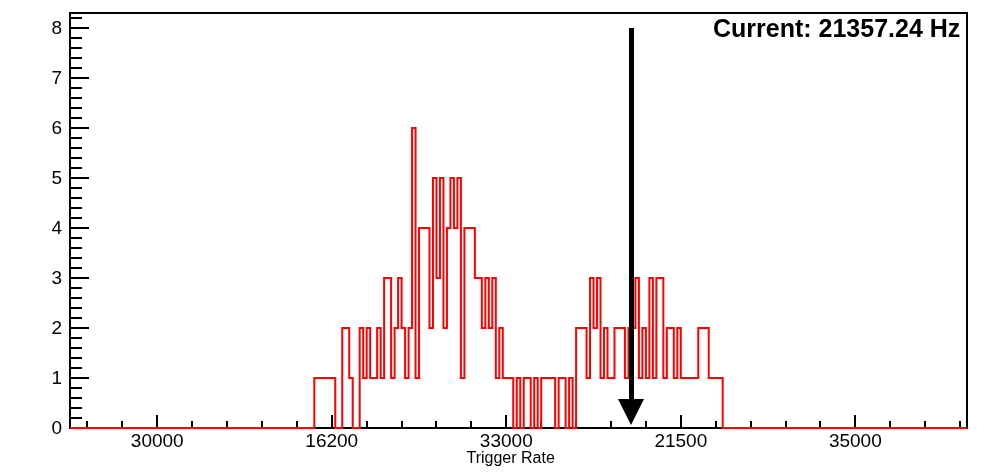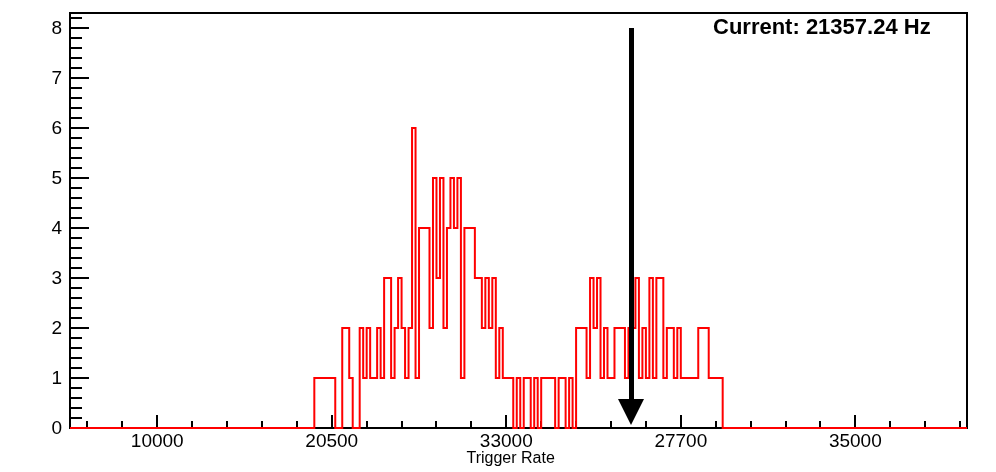--- a/index.html
+++ b/index.html
@@ -23,21 +23,21 @@
           font-size:19px;color:#000;font-family:"Liberation Sans",sans-serif;line-height:1;}
 
   #xaxis-title{position:absolute;top:449px;font-size:16px;color:#000;
                font-family:"Liberation Sans",sans-serif;white-space:nowrap;}
 
   #hist-svg{position:absolute;left:0;top:0;}
 
   #marker-line{position:absolute;background:#000;}
   #marker-arrowhead{position:absolute;width:0;height:0;}
 
-  #current-label{position:absolute;font-weight:bold;font-size:22px;color:#000;
+  #current-label{position:absolute;font-weight:bold;font-size:25px;color:#000;
                  font-family:"Liberation Sans",sans-serif;white-space:nowrap;}
 </style>
 </head>
 <body>
 
 <div id="root">
 
   <div id="frame-top"></div>
   <div id="frame-right"></div>
   <div id="axis-y-line"></div>
@@ -120,24 +120,24 @@
       <div class="xtick-minor" style="left: 714.7px;"></div>
       <div class="xtick-minor" style="left: 749.603px;"></div>
       <div class="xtick-minor" style="left: 784.506px;"></div>
       <div class="xtick-minor" style="left: 819.409px;"></div>
       <div class="xtick-major" style="left: 854.311px;"></div>
       <div class="xtick-minor" style="left: 889.214px;"></div>
       <div class="xtick-minor" style="left: 924.117px;"></div>
       <div class="xtick-minor" style="left: 959.019px;"></div>
     </div>
   <div id="x-labels">
-      <div class="xlabel" style="left: 157.257px;">10000</div>
-      <div class="xlabel" style="left: 331.77px;">20500</div>
+      <div class="xlabel" style="left: 157.257px;">30000</div>
+      <div class="xlabel" style="left: 331.77px;">16200</div>
       <div class="xlabel" style="left: 506.284px;">33000</div>
-      <div class="xlabel" style="left: 680.798px;">27700</div>
+      <div class="xlabel" style="left: 680.798px;">21500</div>
       <div class="xlabel" style="left: 855.311px;">35000</div>
     </div>
 
   <svg id="hist-svg" width="996" height="472">
     <polyline id="hist-path" fill="none" stroke="#ff0000" stroke-width="2" stroke-linejoin="miter" stroke-linecap="butt" points="70.00,428.00 314.32,428.00 314.32,378.00 317.81,378.00 317.81,378.00 321.30,378.00 321.30,378.00 324.79,378.00 324.79,378.00 328.28,378.00 328.28,378.00 331.77,378.00 331.77,378.00 335.26,378.00 335.26,428.00 338.75,428.00 338.75,428.00 342.24,428.00 342.24,328.00 345.73,328.00 345.73,328.00 349.22,328.00 349.22,378.00 352.71,378.00 352.71,428.00 356.20,428.00 356.20,428.00 359.69,428.00 359.69,328.00 363.18,328.00 363.18,378.00 366.67,378.00 366.67,328.00 370.16,328.00 370.16,378.00 373.65,378.00 373.65,378.00 377.14,378.00 377.14,328.00 380.63,328.00 380.63,378.00 384.12,378.00 384.12,278.00 387.61,278.00 387.61,278.00 391.11,278.00 391.11,378.00 394.60,378.00 394.60,328.00 398.09,328.00 398.09,278.00 401.58,278.00 401.58,328.00 405.07,328.00 405.07,378.00 408.56,378.00 408.56,328.00 412.05,328.00 412.05,128.00 415.54,128.00 415.54,378.00 419.03,378.00 419.03,228.00 422.52,228.00 422.52,228.00 426.01,228.00 426.01,228.00 429.50,228.00 429.50,328.00 432.99,328.00 432.99,178.00 436.48,178.00 436.48,278.00 439.97,278.00 439.97,178.00 443.46,178.00 443.46,328.00 446.95,328.00 446.95,228.00 450.44,228.00 450.44,178.00 453.93,178.00 453.93,228.00 457.42,228.00 457.42,178.00 460.91,178.00 460.91,378.00 464.40,378.00 464.40,228.00 467.89,228.00 467.89,228.00 471.38,228.00 471.38,228.00 474.87,228.00 474.87,278.00 478.36,278.00 478.36,278.00 481.85,278.00 481.85,328.00 485.34,328.00 485.34,278.00 488.83,278.00 488.83,328.00 492.32,328.00 492.32,278.00 495.81,278.00 495.81,378.00 499.30,378.00 499.30,328.00 502.79,328.00 502.79,378.00 506.28,378.00 506.28,378.00 509.77,378.00 509.77,378.00 513.26,378.00 513.26,428.00 516.75,428.00 516.75,378.00 520.25,378.00 520.25,428.00 523.74,428.00 523.74,378.00 527.23,378.00 527.23,378.00 530.72,378.00 530.72,428.00 534.21,428.00 534.21,378.00 537.70,378.00 537.70,428.00 541.19,428.00 541.19,378.00 544.68,378.00 544.68,378.00 548.17,378.00 548.17,378.00 551.66,378.00 551.66,378.00 555.15,378.00 555.15,428.00 558.64,428.00 558.64,378.00 562.13,378.00 562.13,378.00 565.62,378.00 565.62,428.00 569.11,428.00 569.11,378.00 572.60,378.00 572.60,428.00 576.09,428.00 576.09,328.00 579.58,328.00 579.58,328.00 583.07,328.00 583.07,328.00 586.56,328.00 586.56,378.00 590.05,378.00 590.05,278.00 593.54,278.00 593.54,328.00 597.03,328.00 597.03,278.00 600.52,278.00 600.52,378.00 604.01,378.00 604.01,328.00 607.50,328.00 607.50,378.00 610.99,378.00 610.99,378.00 614.48,378.00 614.48,328.00 617.97,328.00 617.97,328.00 621.46,328.00 621.46,328.00 624.95,328.00 624.95,378.00 628.44,378.00 628.44,328.00 631.93,328.00 631.93,328.00 635.42,328.00 635.42,278.00 638.91,278.00 638.91,378.00 642.40,378.00 642.40,328.00 645.89,328.00 645.89,378.00 649.39,378.00 649.39,278.00 652.88,278.00 652.88,378.00 656.37,378.00 656.37,278.00 659.86,278.00 659.86,278.00 663.35,278.00 663.35,378.00 666.84,378.00 666.84,328.00 670.33,328.00 670.33,328.00 673.82,328.00 673.82,378.00 677.31,378.00 677.31,328.00 680.80,328.00 680.80,378.00 684.29,378.00 684.29,378.00 687.78,378.00 687.78,378.00 691.27,378.00 691.27,378.00 694.76,378.00 694.76,378.00 698.25,378.00 698.25,328.00 701.74,328.00 701.74,328.00 705.23,328.00 705.23,328.00 708.72,328.00 708.72,378.00 712.21,378.00 712.21,378.00 715.70,378.00 715.70,378.00 719.19,378.00 719.19,378.00 722.68,378.00 722.68,428.00 726.17,428.00 726.17,428.00 729.66,428.00 729.66,428.00 733.15,428.00 733.15,428.00 967.00,428.00"></polyline>
   </svg>
 
   <div id="marker-line" style="left: 628.971px; top: 28px; width: 5px; height: 373px; background: rgb(0, 0, 0);"></div>
   <div id="marker-arrowhead" style="left: 617.971px; top: 399px; border-left: 13px solid transparent; border-right: 13px solid transparent; border-top: 26px solid rgb(0, 0, 0);"></div>
 

